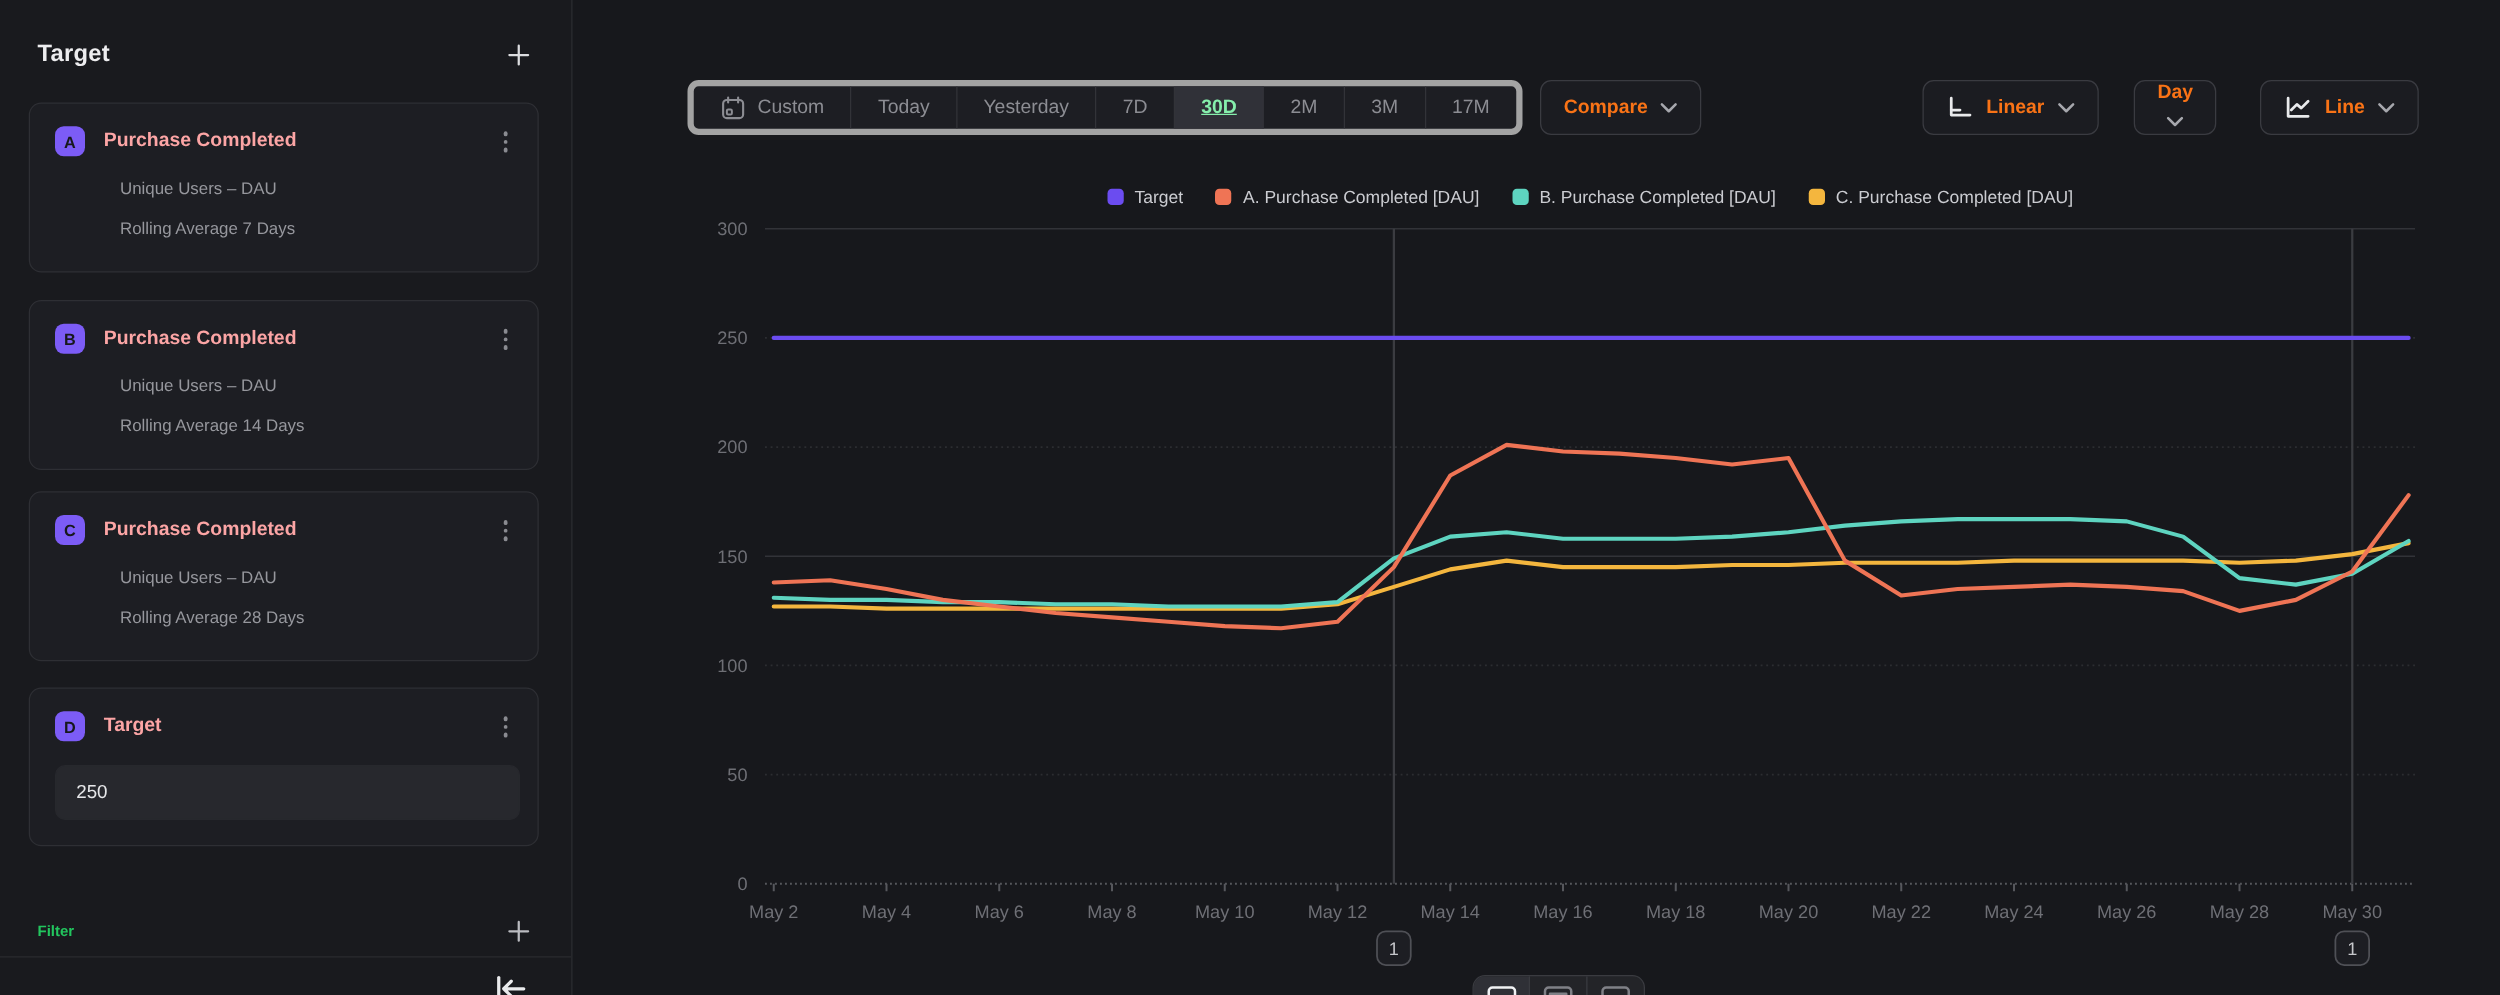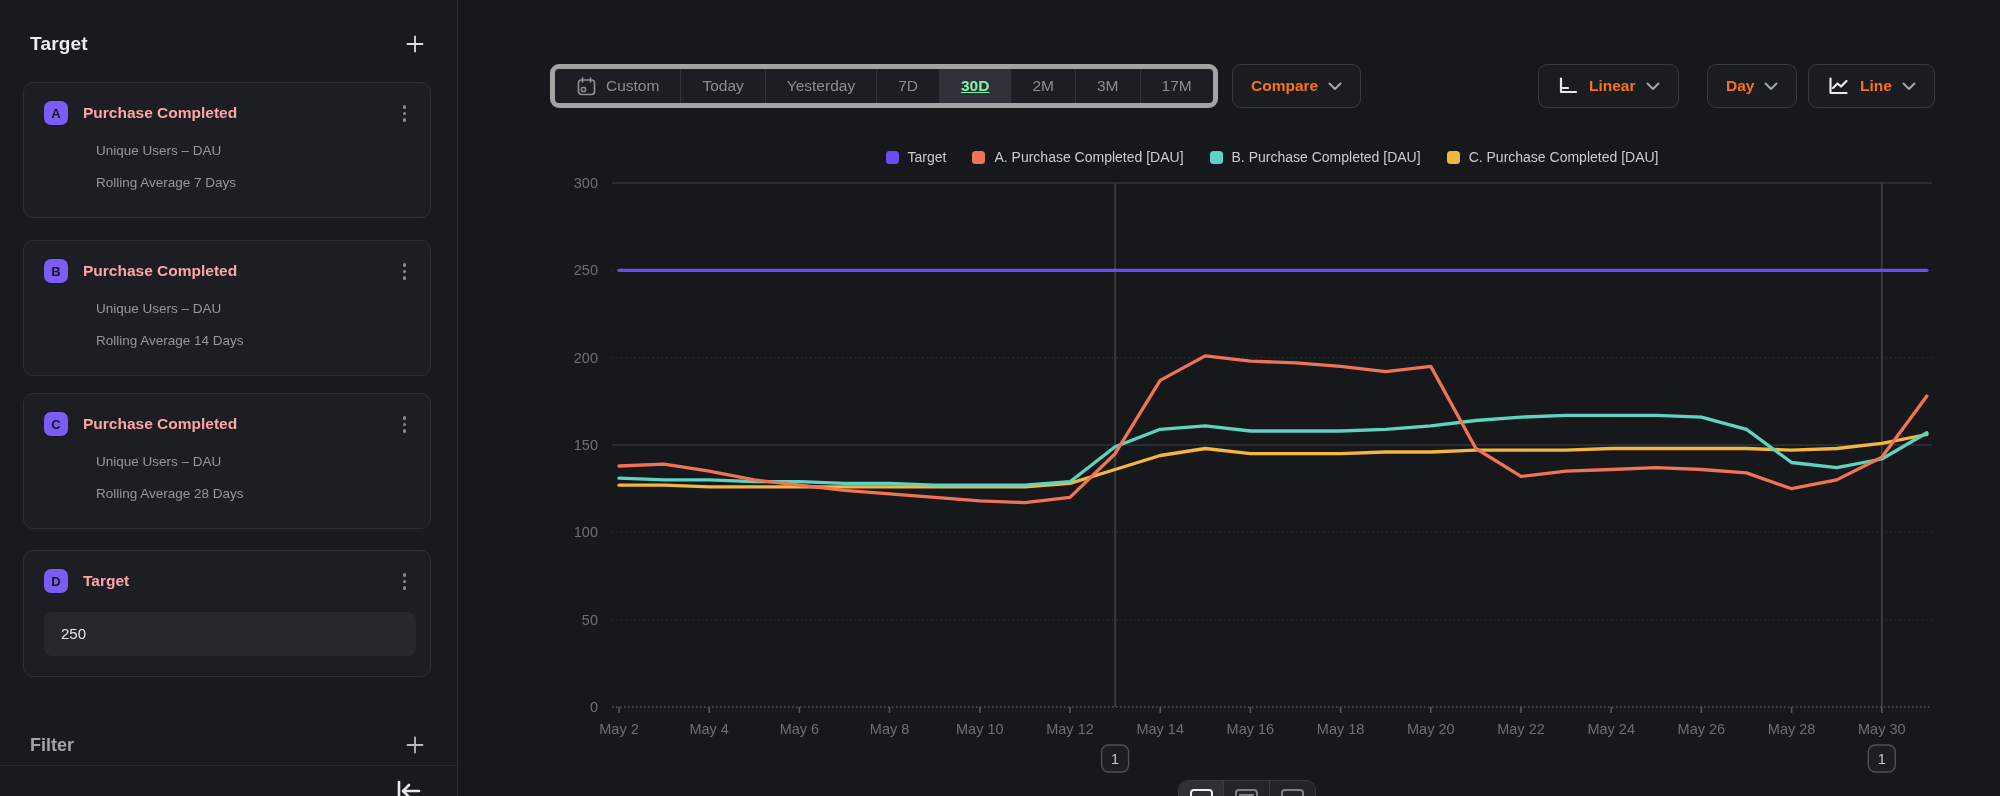--- a/index.html
+++ b/index.html
@@ -45,21 +45,21 @@
   .target-input {
     display:block; margin-left:0; margin-top:18px; width:372px; height:44px;
     background:#27282d; border:1px solid #27282d; border-radius:8px;
     color:#e6e7e9; font-size:15px; font-family:"Liberation Sans",sans-serif;
     padding:0 16px; outline:none;
   }
   .filter-row {
     position:absolute; left:30px; right:28px; top:729px; height:32px;
     display:flex; align-items:center; justify-content:space-between;
   }
-  .filter-title { font-size:18px; font-weight:700; color:#a3a3a3; }
+  .filter-title { font-size:12px; font-weight:700; color:#22c55e; }
   .sidebar-divider { position:absolute; left:0; right:0; top:765px; border-top:1px solid #2a2b2f; }
   .collapse-btn { position:absolute; left:392px; top:778px; background:none; border:none; cursor:pointer; }
 
   
   .range-group {
     position:absolute; left:550px; top:64px; height:44px;
     display:flex; align-items:stretch;
     background:#1d1e23; border:5px solid #a3a3a3; border-radius:9px; overflow:hidden;
   }
   .seg {
@@ -72,21 +72,21 @@
   .btn {
     position:absolute; top:64px; height:44px;
     display:flex; align-items:center; gap:10px; padding:0 18px;
     background:#1b1c21; border:1px solid #3a3b41; border-radius:9px;
     color:#f97316; font-size:15.5px; font-weight:700; cursor:pointer;
     font-family:"Liberation Sans",sans-serif;
   }
   .btn svg { flex:0 0 auto; }
   .btn-compare { left:1232px; }
   .btn-linear  { left:1538px;align-items:center; }
-  .btn-day     { left:1707px; }
+  .btn-day     { left:1707px;flex-direction:column; }
   .btn-line    { left:1808px; }
 
   
   .legend {
     position:absolute; left:612px; top:146px; width:1320px; height:22px;
     display:flex; align-items:center; justify-content:center; gap:26px;
   }
   .legend-item { display:flex; align-items:center; gap:9px; }
   .swatch { width:13px; height:13px; border-radius:3.5px; }
   .legend-label { font-size:14px; color:#cbccd1; }

